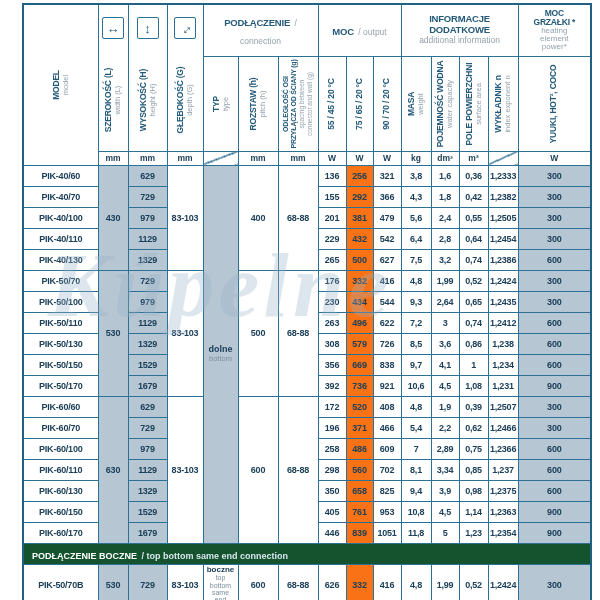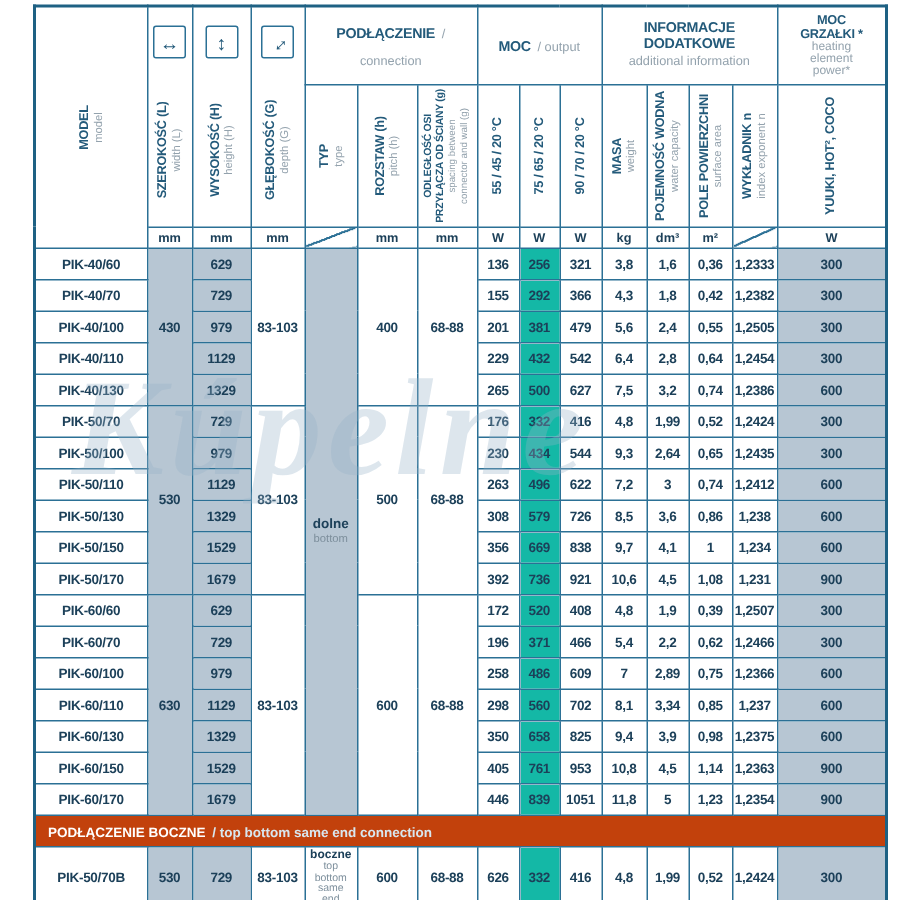--- a/index.html
+++ b/index.html
@@ -24,24 +24,24 @@
            display:flex;align-items:center;justify-content:center;
            color:#235a7a;font-size:13px;font-weight:bold;background:#fff}
   .diag-rot{display:inline-block;transform:rotate(-45deg)}
   
   .r-group{height:52px}.r-rot{height:95px}.r-unit{height:14px}
   tbody tr{height:21px}
   .unit{font-size:8.5px;font-weight:bold;color:#1c4059}
   .slash{background:linear-gradient(to bottom right,transparent 47%,#2b7095 47%,#2b7095 53%,transparent 53%)}
   .num,.model{font-size:9px;font-weight:bold;color:#1c4059;letter-spacing:-0.2px}
   .shade{background:#b7c6d3}
-  .tint{background:#14b8a6}
+  .tint{background:#f97316}
   .typmain{font-size:9px;font-weight:bold;color:#1c4059;line-height:1.1}
   .typsub{font-size:7.5px;color:#7d8f9c;line-height:1.05}
-  .band td{background:#c2410c;height:16px;text-align:left;padding-left:8px}
+  .band td{background:#14532d;height:16px;text-align:left;padding-left:8px}
   .band-pl{color:#fff;font-weight:bold;font-size:9px}
   .band-en{color:#d8e6ee;font-size:9px;font-weight:bold}
   .r-last{height:42px}
   .stack{display:flex;flex-direction:column;align-items:center;justify-content:center;line-height:1.15}
   .watermark{position:absolute;left:48px;top:232px;z-index:3;pointer-events:none;
              font-family:Liberation Serif, serif;font-style:italic;font-weight:bold;
              font-size:92px;letter-spacing:4px;color:rgba(148,176,199,0.32)}
 </style>
 </head>
 <body>

